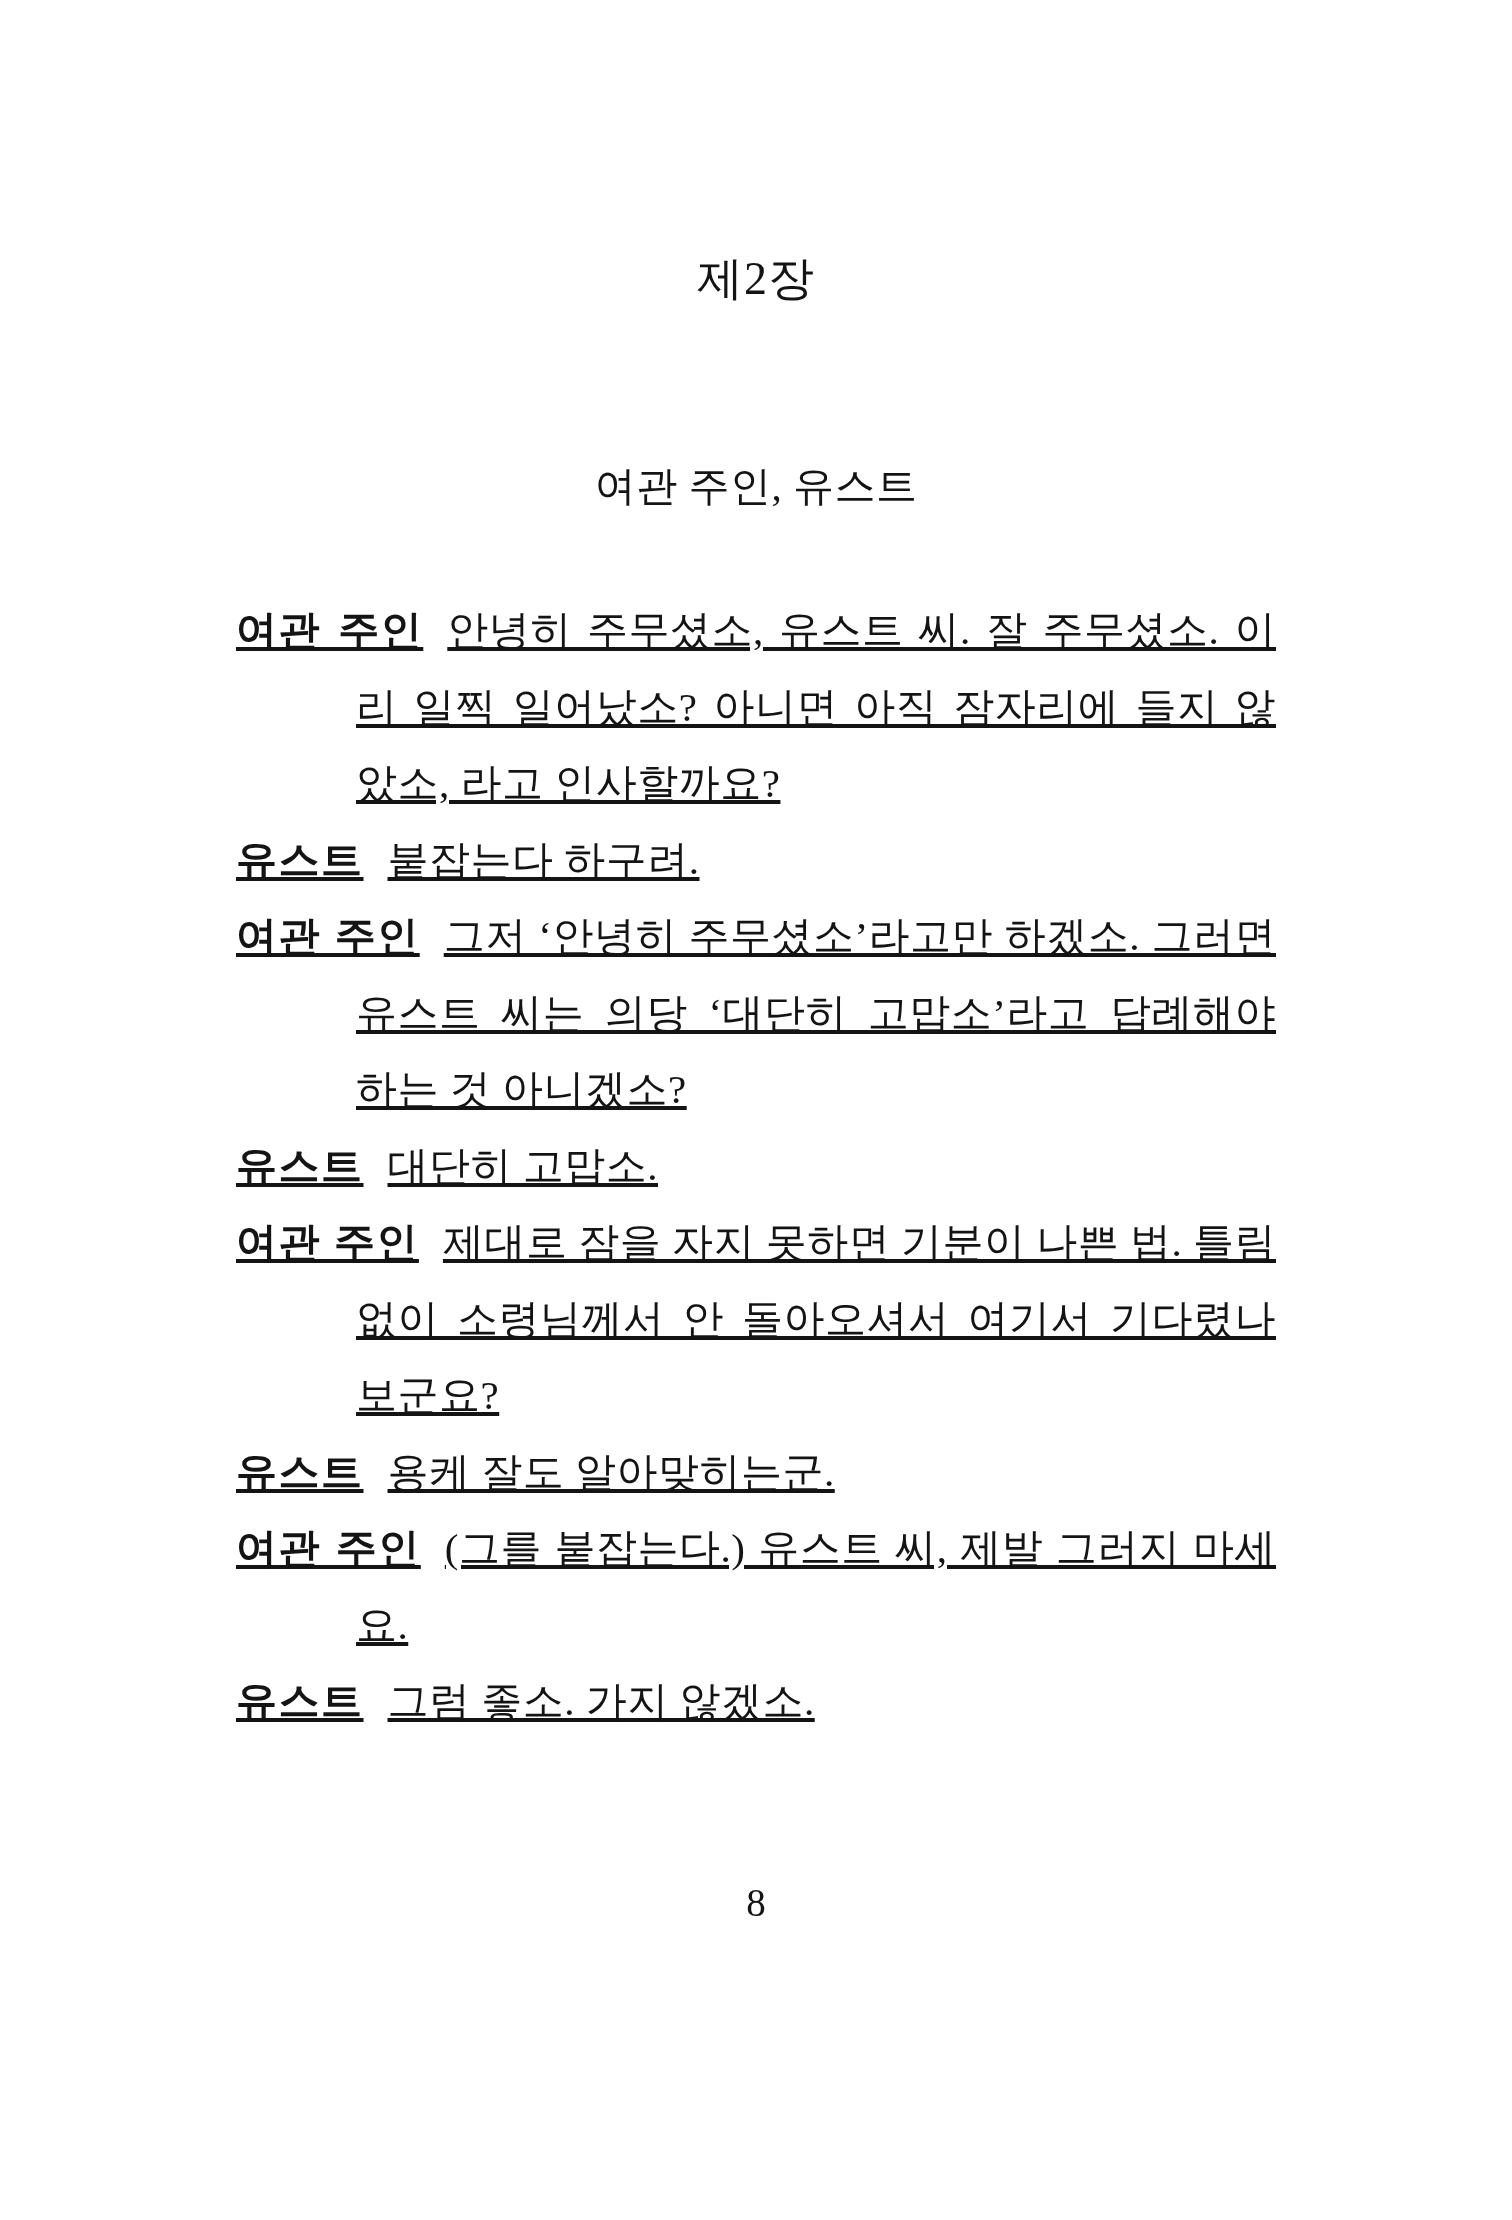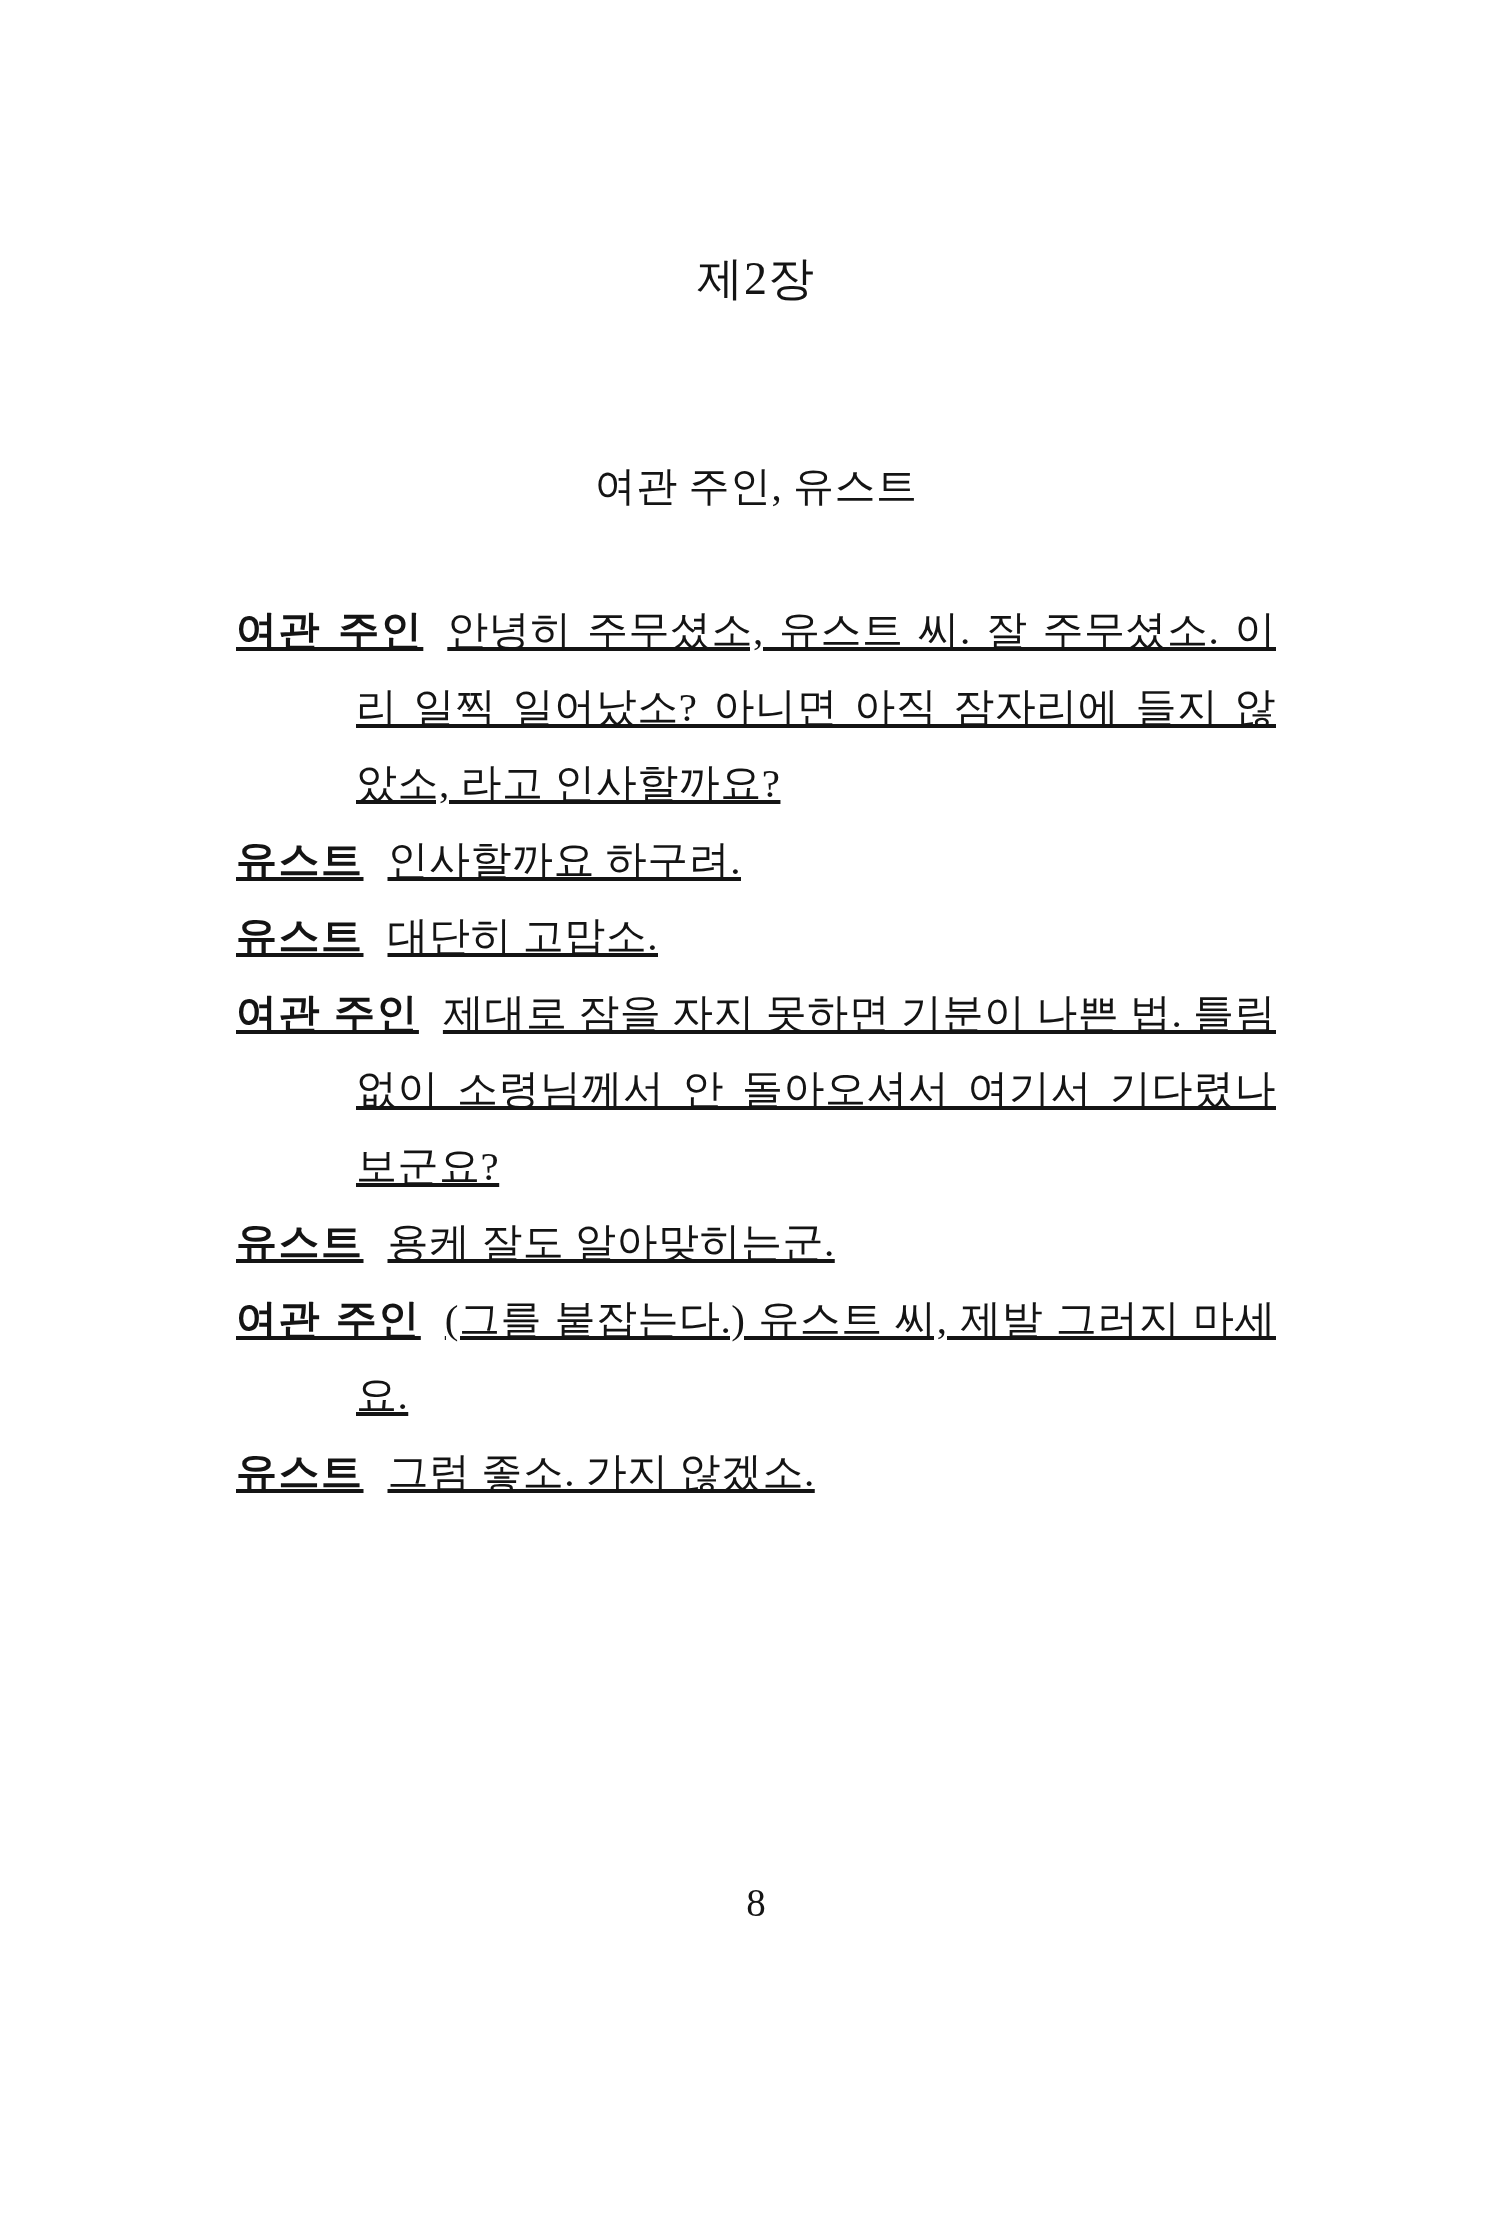--- a/index.html
+++ b/index.html
@@ -68,22 +68,23 @@
 <div class="page">
 
   <div class="chapter-title">제2장</div>
 
   <div class="cast-line">여관 주인, 유스트</div>
 
   <div class="dialogue">
 
     <p class="entry"><span class="speaker">여관 주인</span><span>안녕히 주무셨소, 유스트 씨. 잘 주무셨소. 이리 일찍 일어났소? 아니면 아직 잠자리에 들지 않았소, 라고 인사할까요?</span></p>
 
-    <p class="entry"><span class="speaker">유스트</span><span>인사할까요 하구려.</span></p>
+    <p class="entry"><span class="speaker">유스트</span><span>붙잡는다 하구려.</span></p>
 
+    <p class="entry"><span class="speaker">여관 주인</span><span>그저 ‘안녕히 주무셨소’라고만 하겠소. 그러면 유스트 씨는 의당 ‘대단히 고맙소’라고 답례해야 하는 것 아니겠소?</span></p>
 
     <p class="entry"><span class="speaker">유스트</span><span>대단히 고맙소.</span></p>
 
     <p class="entry"><span class="speaker">여관 주인</span><span>제대로 잠을 자지 못하면 기분이 나쁜 법. 틀림없이 소령님께서 안 돌아오셔서 여기서 기다렸나 보군요?</span></p>
 
     <p class="entry"><span class="speaker">유스트</span><span>용케 잘도 알아맞히는군.</span></p>
 
 
 
     <p class="entry"><span class="speaker">여관 주인</span><span>(그를 붙잡는다.) 유스트 씨, 제발 그러지 마세요.</span></p>

